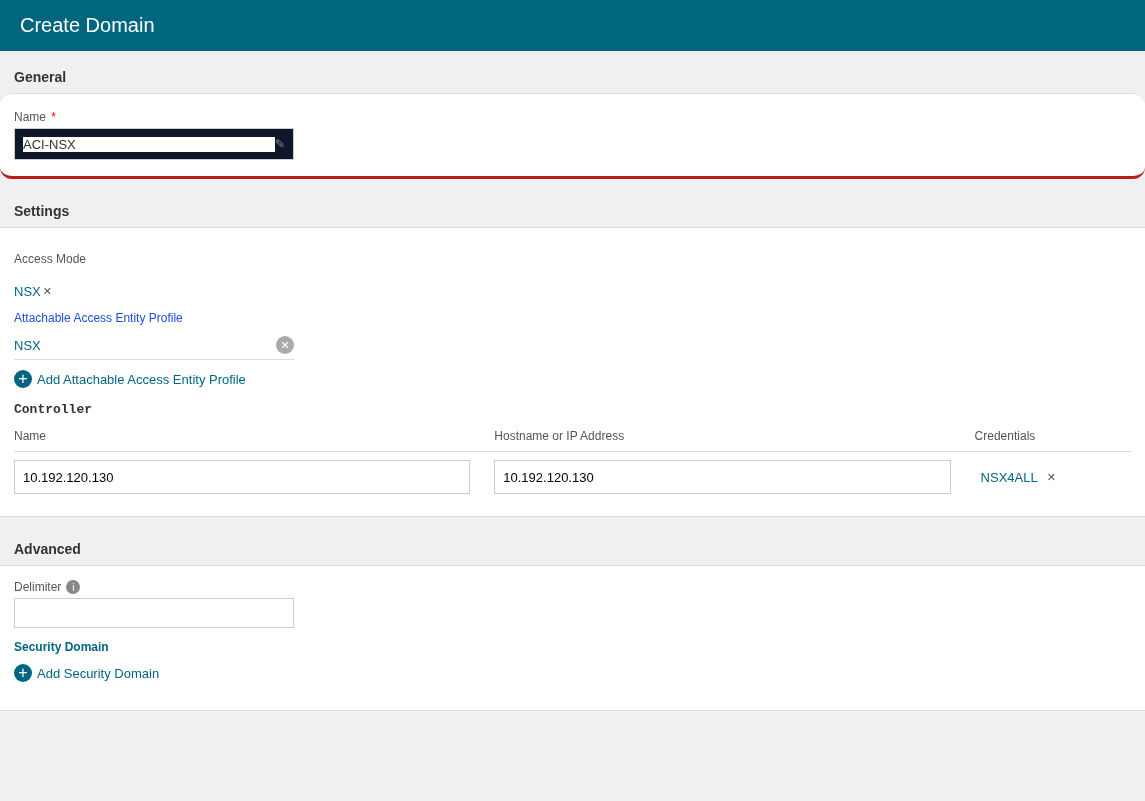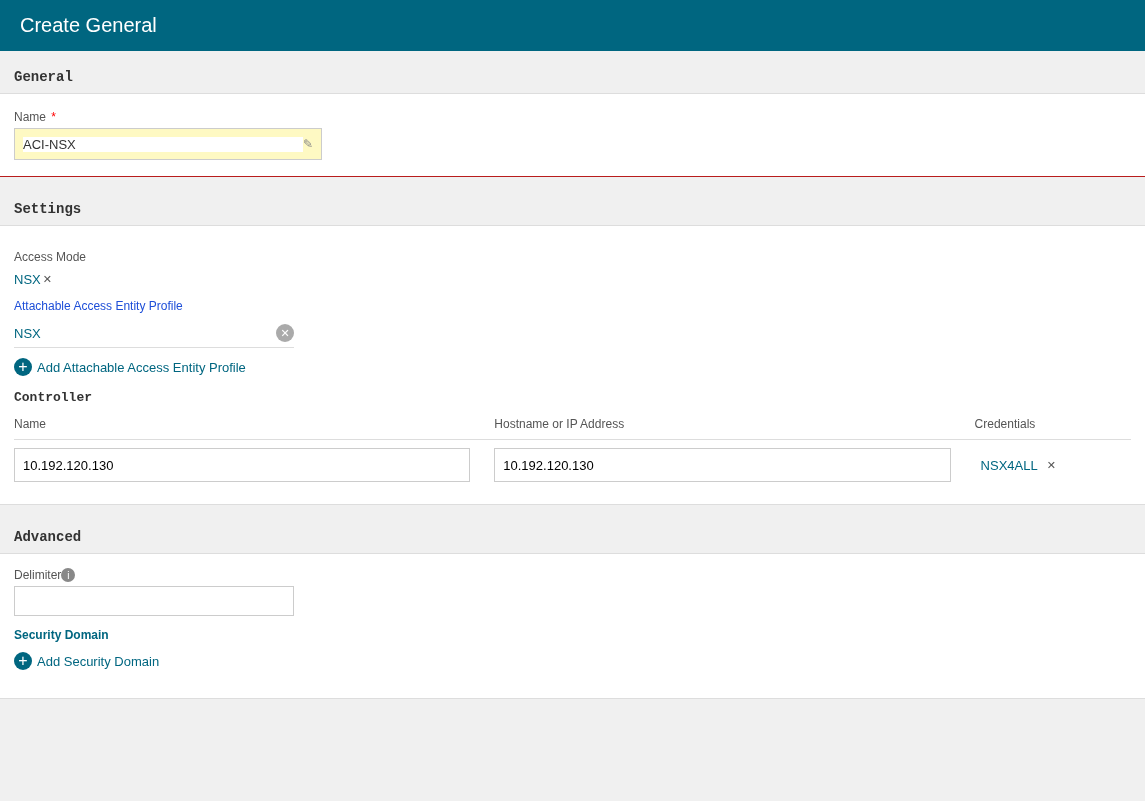--- a/index.html
+++ b/index.html
@@ -16,72 +16,72 @@
     .section {
       background: #f0f0f0;
       padding: 10px 0 0 0;
     }
 
     .section-title {
       font-size: 14px;
       font-weight: bold;
       color: #333;
       padding: 8px 14px;
-      font-family: Liberation Mono, monospace;
     }
 
     .section-body {
       background: white;
       padding: 16px 14px;
       border-top: 1px solid #ddd;
-      border-bottom: 1px solid #b91c1c;
+      border-bottom: 3px solid #b91c1c;
+      border-radius: 12px;
     }
 
     .field-label {
       font-size: 12px;
       color: #555;
       margin-bottom: 4px;
     }
 
     .field-label .required {
       color: red;
       margin-left: 2px;
     }
 
     .text-input {
       border: 1px solid #ccc;
       padding: 15px 8px;
       font-size: 13px;
-      width: 308px;
+      width: 280px;
       display: flex;
       align-items: center;
       justify-content: space-between;
       height: 30px;
-      background: #fef9c3;
+      background: #0f172a;
     }
 
     .text-input input {
       border: none;
       outline: none;
       font-size: 13px;
       width: 100%;
       color: #333;
     }
 
     .settings-body {
       background: white;
       padding: 14px 14px;
       border-top: 1px solid #ddd;
       border-bottom: 1px solid #ddd;
     }
 
     .subsection-label {
       font-size: 12px;
       color: #555;
-      margin-bottom: 8px;
+      margin-bottom: 18px;
       margin-top: 10px;
     }
 
     .access-mode-toggle {
       display: flex;
       border: 1px solid #006680;
       border-radius: 20px;
       overflow: hidden;
       width: fit-content;
       margin-bottom: 14px;
@@ -234,20 +234,21 @@
     .advanced-body {
       background: white;
       padding: 14px 14px;
       border-top: 1px solid #ddd;
       border-bottom: 1px solid #ddd;
     }
 
     .delimiter-label {
       display: flex;
       align-items: center;
+      gap: 5px;
       font-size: 12px;
       color: #555;
       margin-bottom: 4px;
     }
 
     .info-icon {
       width: 14px;
       height: 14px;
       background: #888;
       border-radius: 50%;
@@ -277,21 +278,21 @@
     }
 
     .col-name { width: 43%; }
     .col-hostname { width: 43%; }
     .col-cred { width: 14%; }
   </style>
 </head>
 <body>
 
 <div class="page-header">
-  <span>Create General</span>
+  <span>Create Domain</span>
 </div>
 
 <div class="section">
   <div class="section-title">General</div>
   <div class="section-body">
     <div class="field-label">
       <span>Name</span>
       <span class="required">*</span>
     </div>
     <div class="text-input">

